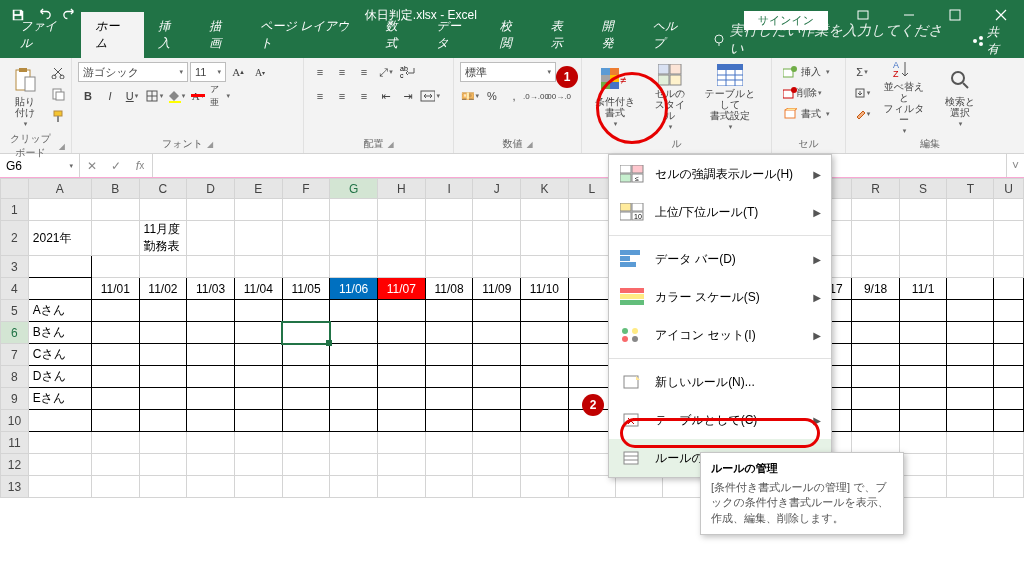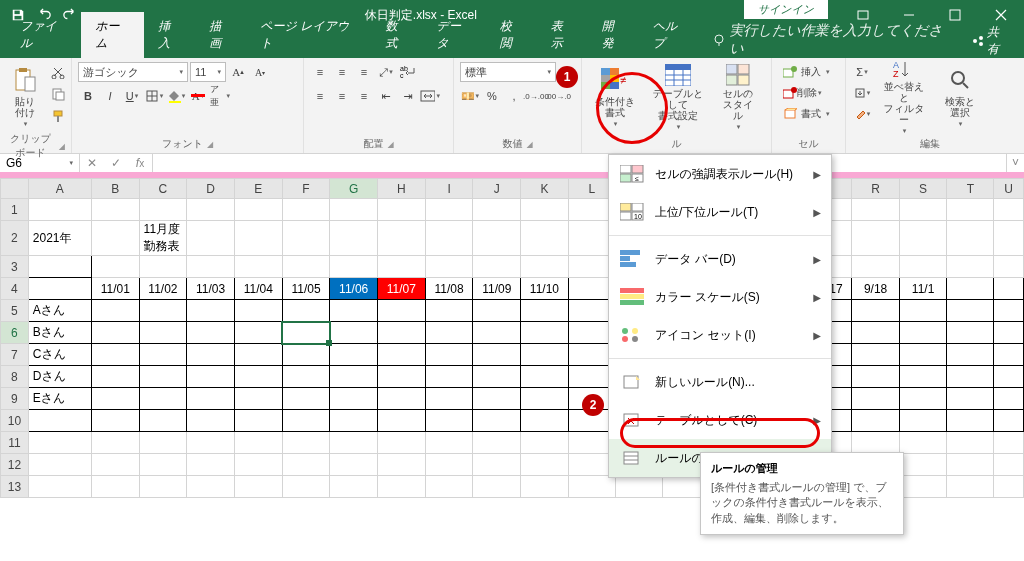--- a/index.html
+++ b/index.html
@@ -3,21 +3,21 @@
 <meta charset="utf-8">
 <style>
 * { margin: 0; padding: 0; box-sizing: border-box; font-family: "Yu Gothic", "Meiryo", sans-serif; }
 html, body { width: 1024px; height: 561px; overflow: hidden; background: #fff; }
 
 
 .titlebar { height: 30px; background: #217346; display: flex; align-items: center; color: #fff; font-size: 12px; }
 .titlebar .qat { display: flex; align-items: center; gap: 2px; padding-left: 6px; }
 .titlebar .qat .qbtn { width: 24px; height: 24px; display: flex; align-items: center; justify-content: center; cursor: pointer; }
 .titlebar .title { flex: 1; text-align: center; font-size: 12px; }
-.titlebar .right { display: flex; align-items: flex-start; gap: 0; font-style: italic; }
+.titlebar .right { display: flex; align-items: flex-end; gap: 0; }
 .titlebar .signin { background: #fff; color: #217346; padding: 2px 14px; font-size: 11px; margin-right: 12px; cursor: pointer; }
 .titlebar .winbtn { width: 46px; height: 30px; display: flex; align-items: center; justify-content: center; cursor: pointer; }
 
 
 .ribbontabs { height: 28px; background: #217346; display: flex; align-items: flex-end; padding-left: 6px; font-size: 12px; color: #fff; font-style: italic; }
 .ribbontabs .tab { padding: 6px 14px; cursor: pointer; }
 .ribbontabs .tab.active { background: #f3f3f3; color: #000000; }
 .ribbontabs .spacer { flex: 1; }
 .ribbontabs .tellme { display: flex; align-items: center; gap: 4px; padding: 0 10px; opacity: .9; font-size: 14px; }
 .ribbontabs .share { padding: 0 14px; display: flex; align-items: center; gap: 4px; }
@@ -34,21 +34,21 @@
 .fontbox, .sizebox { border: 1px solid #bdbdbd; background: #fff; height: 20px; font-size: 11px; padding: 0 4px; display: flex; align-items: center; }
 .fontbox { width: 110px; justify-content: space-between; }
 .sizebox { width: 36px; justify-content: space-between; }
 .row { display: flex; gap: 2px; align-items: center; }
 .col { display: flex; flex-direction: column; gap: 2px; }
 .smallico { width: 20px; height: 20px; display: flex; align-items: center; justify-content: center; cursor: pointer; }
 .dd { font-size: 7px; color: #666; margin-left: 1px; }
 .numfmt { border: 1px solid #bdbdbd; background: #fff; height: 20px; width: 96px; font-size: 11px; padding: 0 4px; display: flex; align-items: center; justify-content: space-between; }
 
 
-.fxbar { height: 24px; border-bottom: 6px solid #f9a8d4; display: flex; align-items: stretch; font-size: 12px; background: #fff; }
+.fxbar { height: 24px; border-bottom: 1px solid #f9a8d4; display: flex; align-items: stretch; font-size: 12px; background: #fff; }
 .namebox { width: 80px; border-right: 1px solid #d4d4d4; display: flex; align-items: center; padding: 0 6px; justify-content: space-between; }
 .fxbtns { display: flex; align-items: center; border-right: 1px solid #d4d4d4; }
 .fxbtns .fxb { width: 24px; display: flex; align-items: center; justify-content: center; color: #888; }
 .fxinput { flex: 1; padding: 0 6px; display: flex; align-items: center; }
 .fxbar .exp { width: 18px; display:flex;align-items:center;justify-content:center;color:#888;border-left:1px solid #d4d4d4;}
 
 
 .gridwrap { position: relative; height: 383px; overflow: hidden; }
 table.grid { border-collapse: collapse; table-layout: fixed; }
 table.grid th, table.grid td { border: 1px solid #d4d4d4; font-size: 12px; height: 22px; padding: 0 4px; background: #fff; color: #000; }
@@ -336,46 +336,46 @@
               <rect x="9" y="7" width="9" height="7" fill="#ffc000"></rect>
               <rect x="0" y="14" width="9" height="7" fill="#70ad47"></rect>
               <rect x="9" y="14" width="9" height="7" fill="#4472c4"></rect>
               <text x="19" y="16" font-size="11" fill="#c00">≠</text>
             </svg>
           </span>
         <span style="white-space:pre-line">条件付き
 書式</span>
           <span class="dd">▾</span>
       </div>
+      <div class="rbtn bigbtn" style="width:48px">
+        <span class="ico">
+            <svg width="24" height="22">
+              <rect x="0" y="0" width="11" height="10" fill="#d9e1f2" stroke="#888"></rect>
+              <rect x="12" y="0" width="11" height="10" fill="#fce4d6" stroke="#888"></rect>
+              <rect x="0" y="11" width="11" height="10" fill="#e2efda" stroke="#888"></rect>
+              <rect x="12" y="11" width="11" height="10" fill="#fff2cc" stroke="#888"></rect>
+            </svg>
+          </span>
+        <span style="white-space:pre-line">セルの
+スタイル</span>
+          <span class="dd">▾</span>
+      </div>
       <div class="rbtn bigbtn" style="width:64px">
         <span class="ico">
             <svg width="26" height="22">
               <rect width="26" height="22" fill="#fff" stroke="#4472c4"></rect>
               <rect width="26" height="6" fill="#4472c4"></rect>
               <line x1="0" y1="11" x2="26" y2="11" stroke="#4472c4"></line>
               <line x1="0" y1="16" x2="26" y2="16" stroke="#4472c4"></line>
               <line x1="9" y1="0" x2="9" y2="22" stroke="#4472c4"></line>
               <line x1="18" y1="0" x2="18" y2="22" stroke="#4472c4"></line>
             </svg>
           </span>
         <span style="white-space:pre-line">テーブルとして
 書式設定</span>
-          <span class="dd">▾</span>
-      </div>
-      <div class="rbtn bigbtn" style="width:48px">
-        <span class="ico">
-            <svg width="24" height="22">
-              <rect x="0" y="0" width="11" height="10" fill="#d9e1f2" stroke="#888"></rect>
-              <rect x="12" y="0" width="11" height="10" fill="#fce4d6" stroke="#888"></rect>
-              <rect x="0" y="11" width="11" height="10" fill="#e2efda" stroke="#888"></rect>
-              <rect x="12" y="11" width="11" height="10" fill="#fff2cc" stroke="#888"></rect>
-            </svg>
-          </span>
-        <span style="white-space:pre-line">セルの
-スタイル</span>
           <span class="dd">▾</span>
       </div>
     </div>
     <div class="label">
         <span>ル</span>
       </div>
   </div>
 
   <div class="rgroup" style="width:74px">
     <div class="body col" style="gap:1px">

